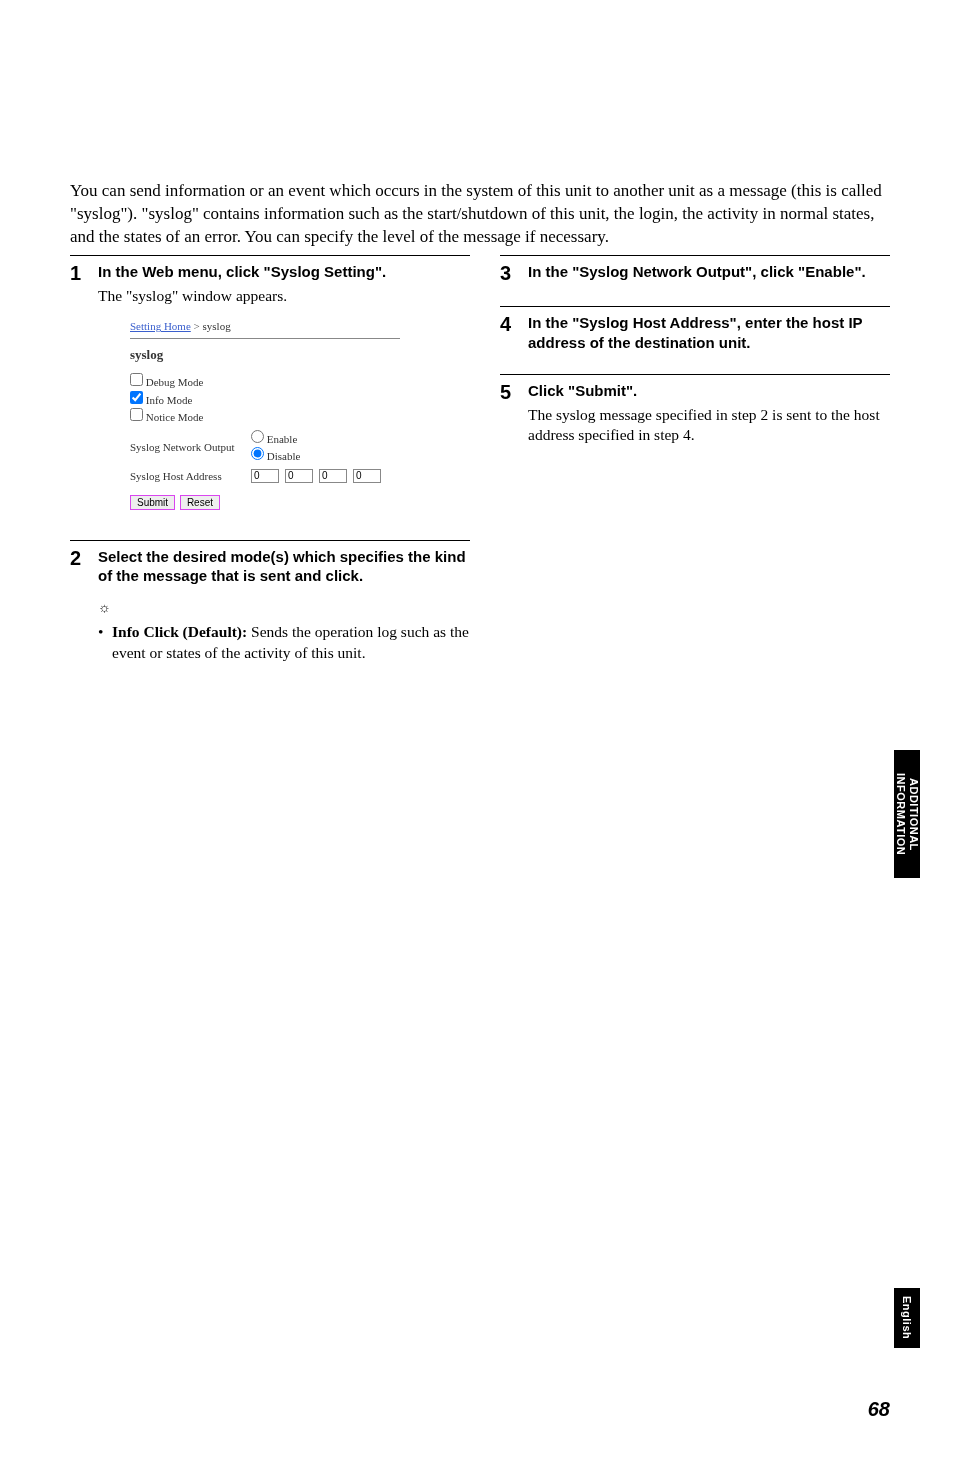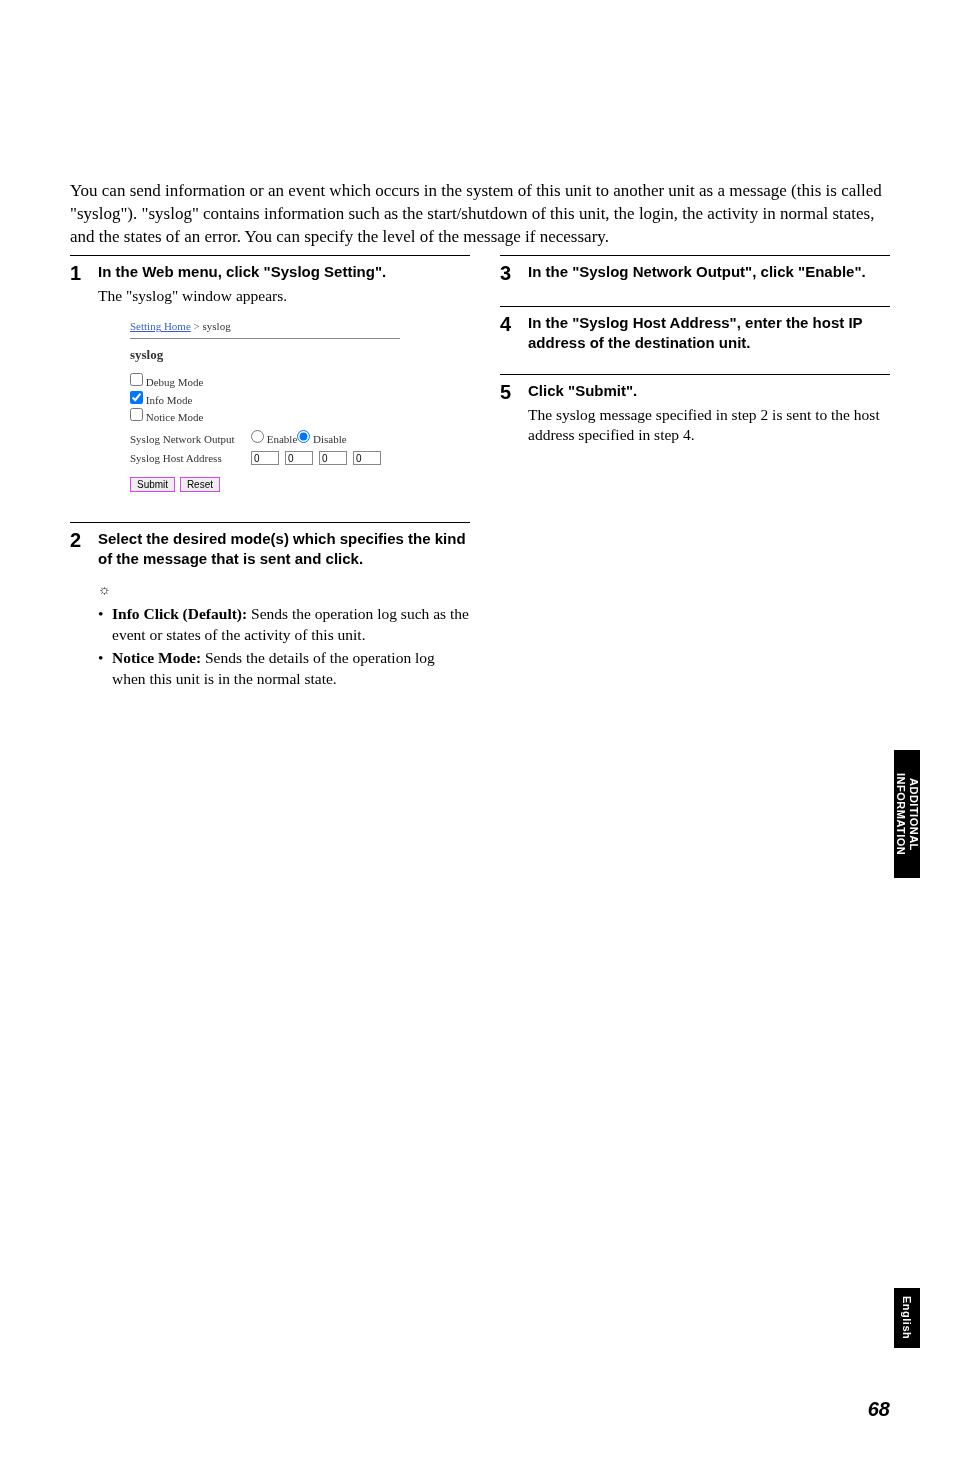--- a/index.html
+++ b/index.html
@@ -23,21 +23,21 @@
 
   .screenshot { margin: 14px 0 0 60px; width: 270px; border: none; font-family: "Times New Roman", Times, serif; font-size: 11px; color: #333; }
   .screenshot .crumb { color: #3a5fcd; text-decoration: underline; font-size: 11px; }
   .screenshot .crumb-sep { color: #555; }
   .screenshot hr { border: none; border-top: 1px solid #888; margin: 6px 0 8px 0; }
   .screenshot .hd { font-weight: bold; font-size: 13px; margin-bottom: 10px; }
   .screenshot label { display: block; font-size: 11px; line-height: 1.5; }
   .screenshot .row { display: flex; align-items: center; gap: 6px; font-size: 11px; margin-top: 4px; }
   .screenshot .row .lbl { width: 115px; }
   .screenshot input[type=text] { width: 28px; height: 14px; font-size: 10px; border: 1px solid #888; padding: 0 2px; }
-  .screenshot .radios { display: flex; flex-direction: row; gap: 0px; font-size: 11px; justify-content: center; }
+  .screenshot .radios { display: flex; flex-direction: column; gap: 0px; font-size: 11px; justify-content: center; }
   .screenshot .btns { margin-top: 12px; }
   .screenshot button { font-size: 10px; padding: 1px 6px; border: 1px solid #d946ef; background: #eee; margin-right: 2px; }
 
   .tip-icon { font-size: 14px; margin: 14px 0 2px 28px; }
   .tip-text { font-size: 15px; margin-left: 28px; line-height: 1.3; }
 
   .bullets { margin: 6px 0 0 28px; font-size: 15.5px; line-height: 1.35; }
   .bullets li { list-style: none; position: relative; padding-left: 14px; margin-bottom: 2px; }
   .bullets li::before { content: "•"; position: absolute; left: 0; top: 0; }
 
@@ -96,21 +96,20 @@
     <div class="step" style="margin-top:30px;">
       <div class="step-head">
         <div class="step-num">2</div>
         <div class="step-body">
           <div class="step-title">Select the desired mode(s) which specifies the kind of the message that is sent and click.</div>
         </div>
       </div>
       <div class="tip-icon">☼</div>
       <ul class="bullets">
         <li><strong>Info Click (Default):</strong><span> Sends the operation log such as the event or states of the activity of this unit.</span></li>
-        <li><strong>Notice Mode:</strong><span> Sends the details of the operation log when this unit is in the normal state.</span></li>
       </ul>
     </div>
 
   </div>
 
   <div class="col-right">
     <div class="step">
       <div class="step-head">
         <div class="step-num">3</div>
         <div class="step-body">

